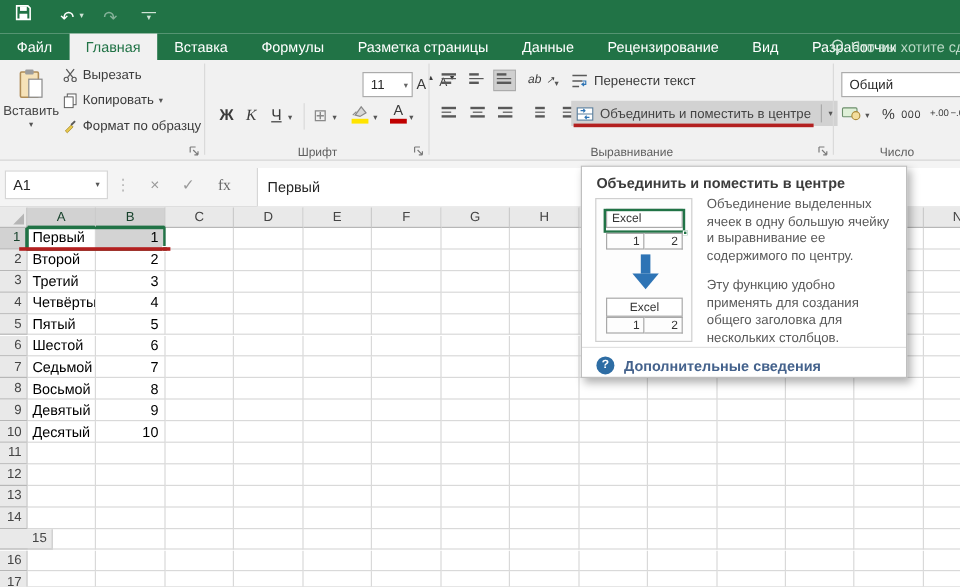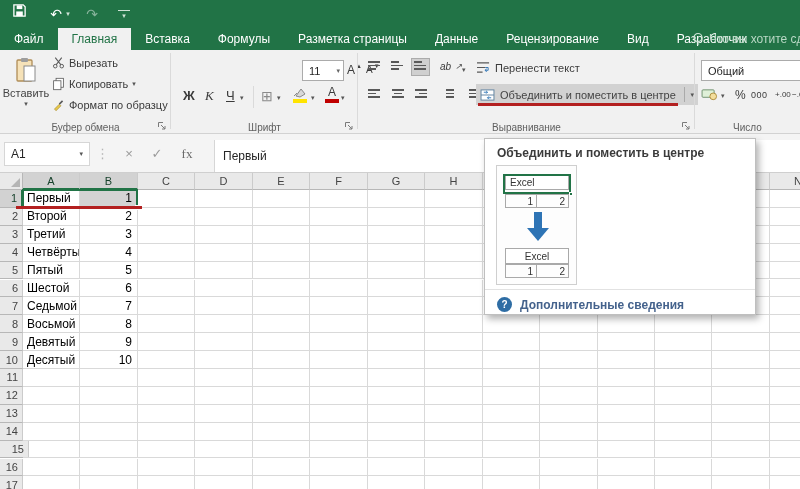--- a/index.html
+++ b/index.html
@@ -168,21 +168,20 @@
       </div>
       <div class="rbtn" style="left:52px;top:48px">
         <span>
             <svg width="13" height="14" viewBox="0 0 16 16">
               <path d="M3 13 L9 7 L11 9 L5 15 Z" fill="#e8c84a" stroke="#a58a2d" stroke-width=".8"></path>
               <path d="M9 7 L13 3" stroke="#5a5a5a" stroke-width="2"></path>
             </svg>
           </span>
         <span>Формат по образцу</span>
       </div>
-      <div class="grp-label">Буфер обмена</div>
       <div class="launcher">
           <svg width="10" height="10" viewBox="0 0 10 10">
             <path d="M1.5 1.5 H6 M1.5 1.5 V6" stroke="#7a7a7a" fill="none"></path>
             <path d="M4 4 L8 8 M8 8 V5 M8 8 H5" stroke="#7a7a7a" fill="none"></path>
           </svg>
         </div>
       <div class="grp-divider" style="left:170px"></div>
     </div>
 
     <div class="grp" style="left:171px;width:187px">
@@ -580,21 +579,21 @@
       <div class="cell" style="left: 253px; top: 249.7px; width: 57px; height: 17.9px;"></div>
       <div class="cell" style="left: 310px; top: 249.7px; width: 58px; height: 17.9px;"></div>
       <div class="cell" style="left: 368px; top: 249.7px; width: 57px; height: 17.9px;"></div>
       <div class="cell" style="left: 425px; top: 249.7px; width: 58px; height: 17.9px;"></div>
       <div class="cell" style="left: 483px; top: 249.7px; width: 57px; height: 17.9px;"></div>
       <div class="cell" style="left: 540px; top: 249.7px; width: 58px; height: 17.9px;"></div>
       <div class="cell" style="left: 598px; top: 249.7px; width: 57px; height: 17.9px;"></div>
       <div class="cell" style="left: 655px; top: 249.7px; width: 57px; height: 17.9px;"></div>
       <div class="cell" style="left: 712px; top: 249.7px; width: 58px; height: 17.9px;"></div>
       <div class="cell" style="left: 770px; top: 249.7px; width: 57px; height: 17.9px;"></div>
-      <div class="hdr rowhdr" style="left: 0px; top: 267.6px; width: 29px; height: 17.9px;">15</div>
+      <div class="hdr rowhdr" style="left: 0px; top: 267.6px; width: 44px; height: 17.9px;">15</div>
       <div class="cell" style="left: 23px; top: 267.6px; width: 57px; height: 17.9px;"></div>
       <div class="cell" style="left: 80px; top: 267.6px; width: 58px; height: 17.9px;"></div>
       <div class="cell" style="left: 138px; top: 267.6px; width: 57px; height: 17.9px;"></div>
       <div class="cell" style="left: 195px; top: 267.6px; width: 58px; height: 17.9px;"></div>
       <div class="cell" style="left: 253px; top: 267.6px; width: 57px; height: 17.9px;"></div>
       <div class="cell" style="left: 310px; top: 267.6px; width: 58px; height: 17.9px;"></div>
       <div class="cell" style="left: 368px; top: 267.6px; width: 57px; height: 17.9px;"></div>
       <div class="cell" style="left: 425px; top: 267.6px; width: 58px; height: 17.9px;"></div>
       <div class="cell" style="left: 483px; top: 267.6px; width: 57px; height: 17.9px;"></div>
       <div class="cell" style="left: 540px; top: 267.6px; width: 58px; height: 17.9px;"></div>
@@ -649,20 +648,24 @@
       <div id="tt-arrow">
           <span class="stem"></span>
           <span class="head"></span>
         </div>
       <div class="mini-row1" style="top:82px;justify-content:center">Excel</div>
       <div class="mini-row2" style="top:98px">
         <span>1</span>
           <span>2</span>
       </div>
     </div>
+    <div id="tt-text">
+      <p>Объединение выделенных ячеек в одну большую ячейку и выравнивание ее содержимого по центру.</p>
+      <p>Эту функцию удобно применять для создания общего заголовка для нескольких столбцов.</p>
+    </div>
     <div id="tt-divider"></div>
     <div id="tt-footer">
       <span id="tt-q">?</span>
       <span id="tt-link">Дополнительные сведения</span>
     </div>
   </div>
 
 </div>
 
 </body></html>

